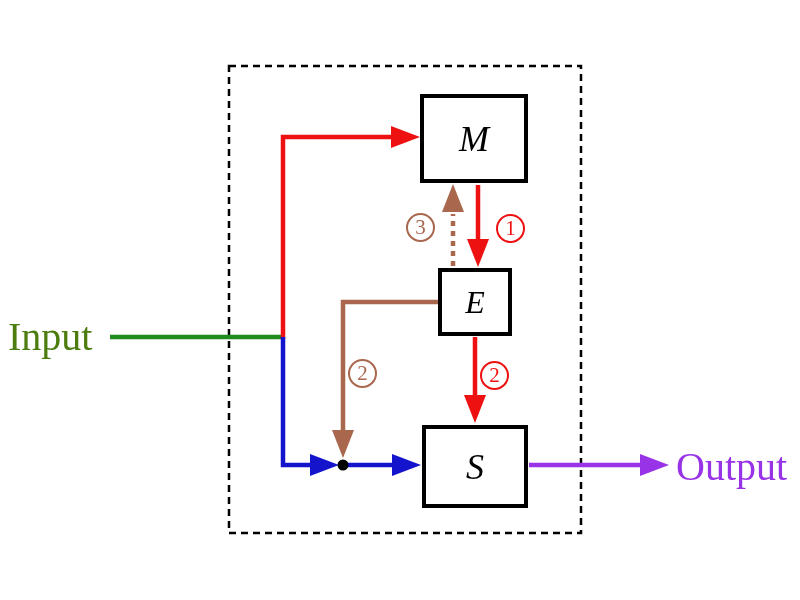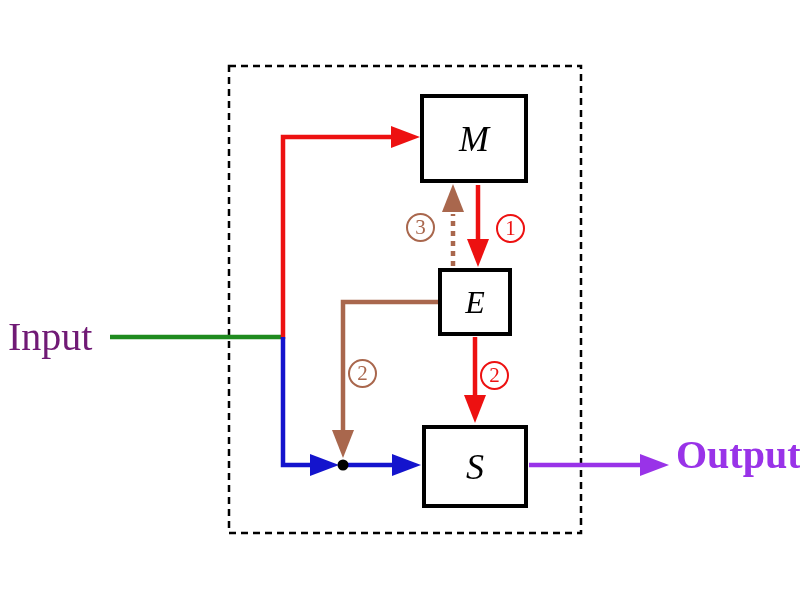--- a/index.html
+++ b/index.html
@@ -44,21 +44,21 @@
   .box-e .box-letter { font-size: 32px; }
   .box-s { left: 422px; top: 425px; width: 106px; height: 83px; }
   .io-label {
     position: absolute;
     font-size: 40px;
     line-height: 1;
     z-index: 2;
     white-space: nowrap;
   }
   .input-label  { left: 8px;   top: 317px; }
-  .output-label { left: 676px; top: 435px; font-weight: bold; }
+  .output-label { left: 676px; top: 447px; }
   .circled-num {
     position: absolute;
     box-sizing: border-box;
     width: 29px;
     height: 29px;
     border: 2px solid;
     border-radius: 50%;
     display: flex;
     align-items: center;
     justify-content: center;
@@ -112,21 +112,21 @@
   <div class="box box-m">
     <span class="box-letter">M</span>
   </div>
   <div class="box box-e">
     <span class="box-letter">E</span>
   </div>
   <div class="box box-s">
     <span class="box-letter">S</span>
   </div>
 
-  <div class="io-label input-label" style="color: #701a75;">Input</div>
+  <div class="io-label input-label" style="color: #4d7c0f;">Input</div>
   <div class="io-label output-label" style="color: rgb(153, 51, 232);">Output</div>
 
   <div class="circled-num step-3" style="color: rgb(169, 103, 77); border-color: rgb(169, 103, 77);">3</div>
   <div class="circled-num step-1" style="color: rgb(237, 17, 17); border-color: rgb(237, 17, 17);">1</div>
   <div class="circled-num step-2-brown" style="color: rgb(169, 103, 77); border-color: rgb(169, 103, 77);">2</div>
   <div class="circled-num step-2-red" style="color: rgb(237, 17, 17); border-color: rgb(237, 17, 17);">2</div>
 
 </div>
 
 </body></html>

